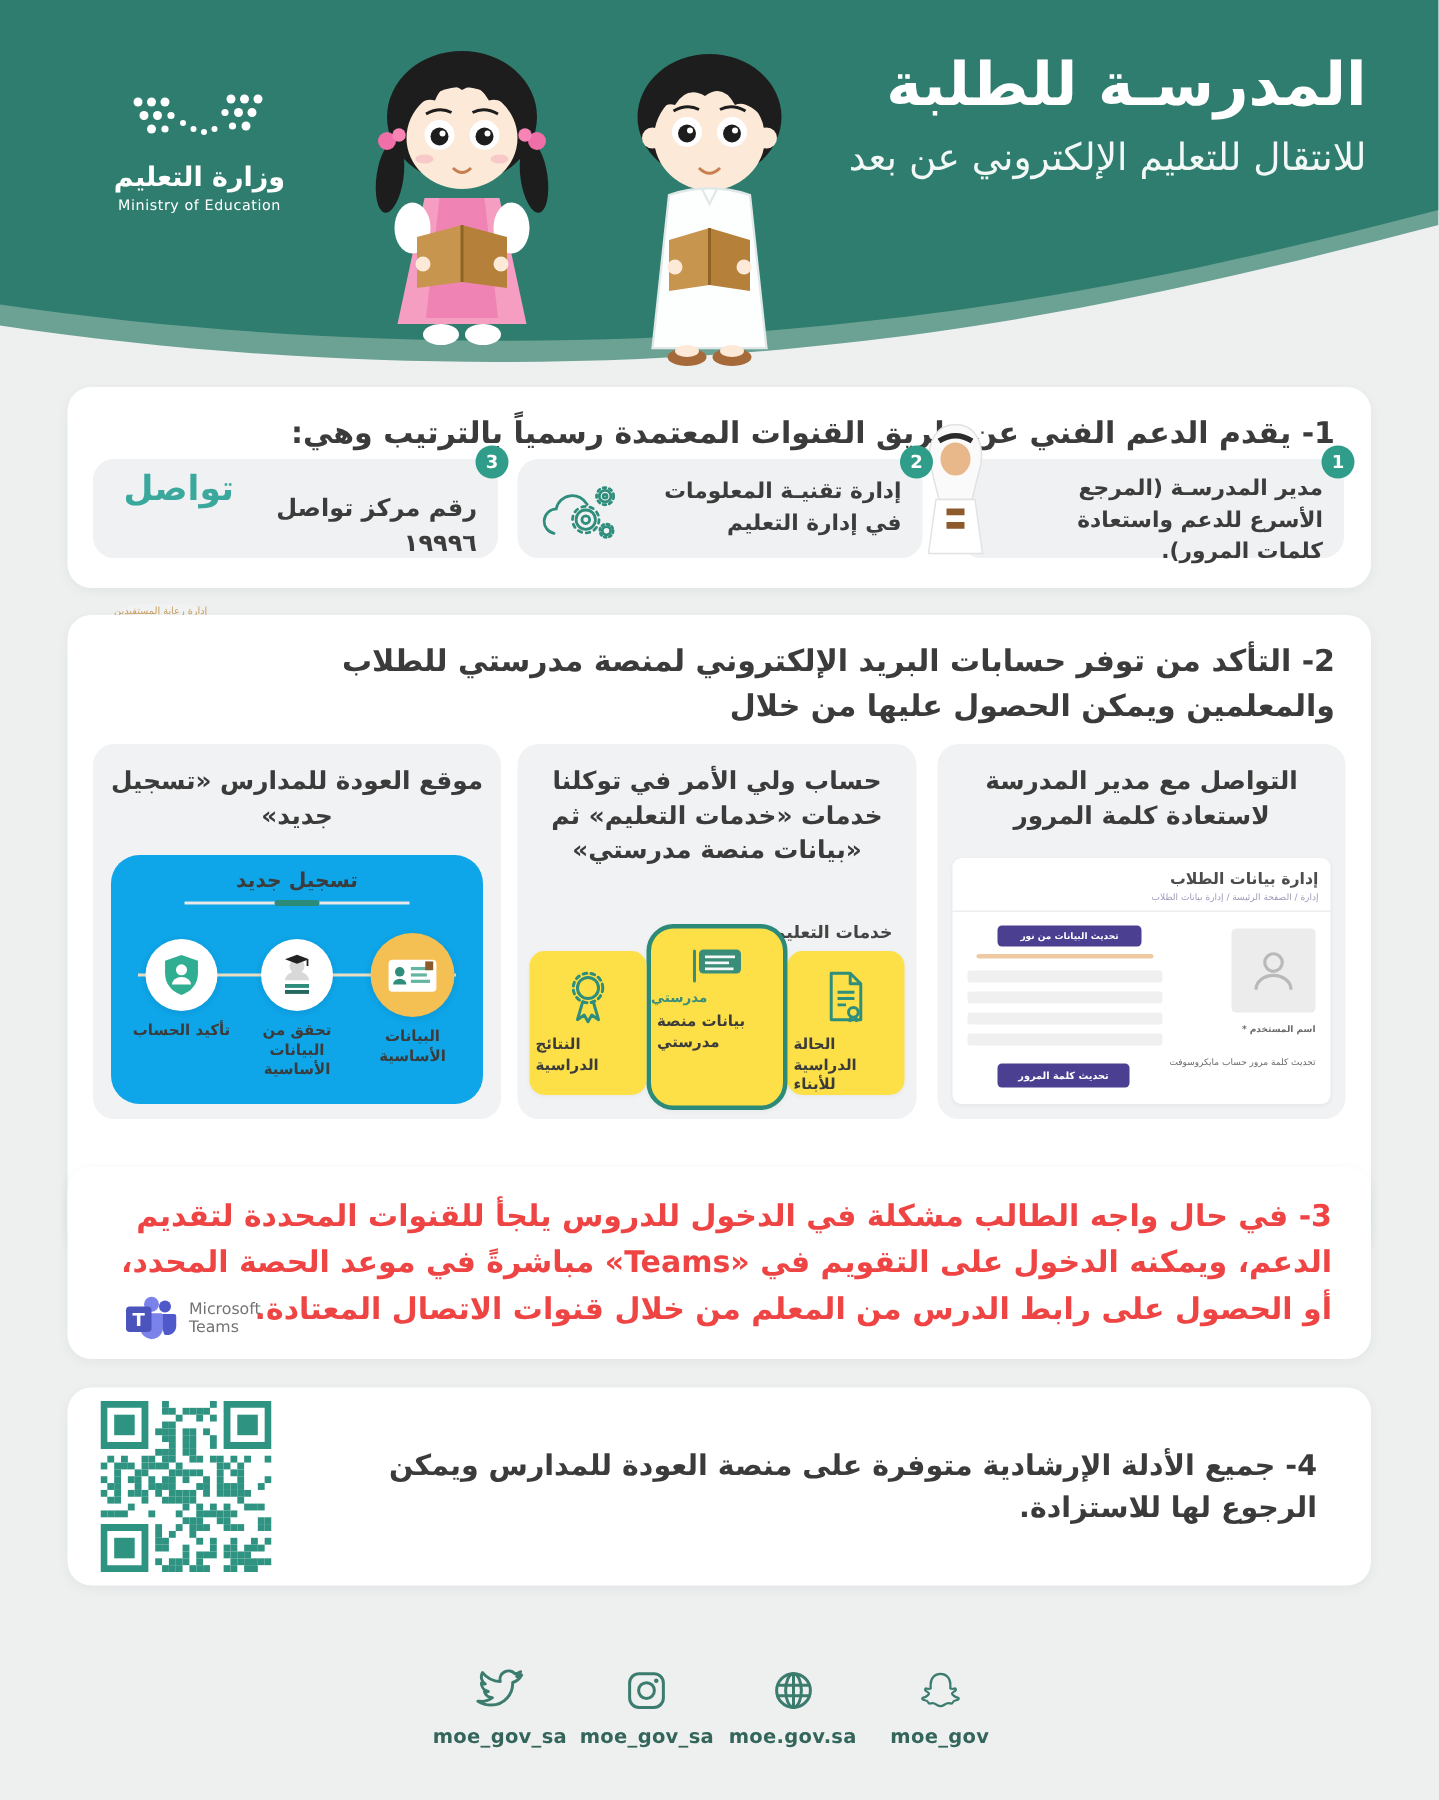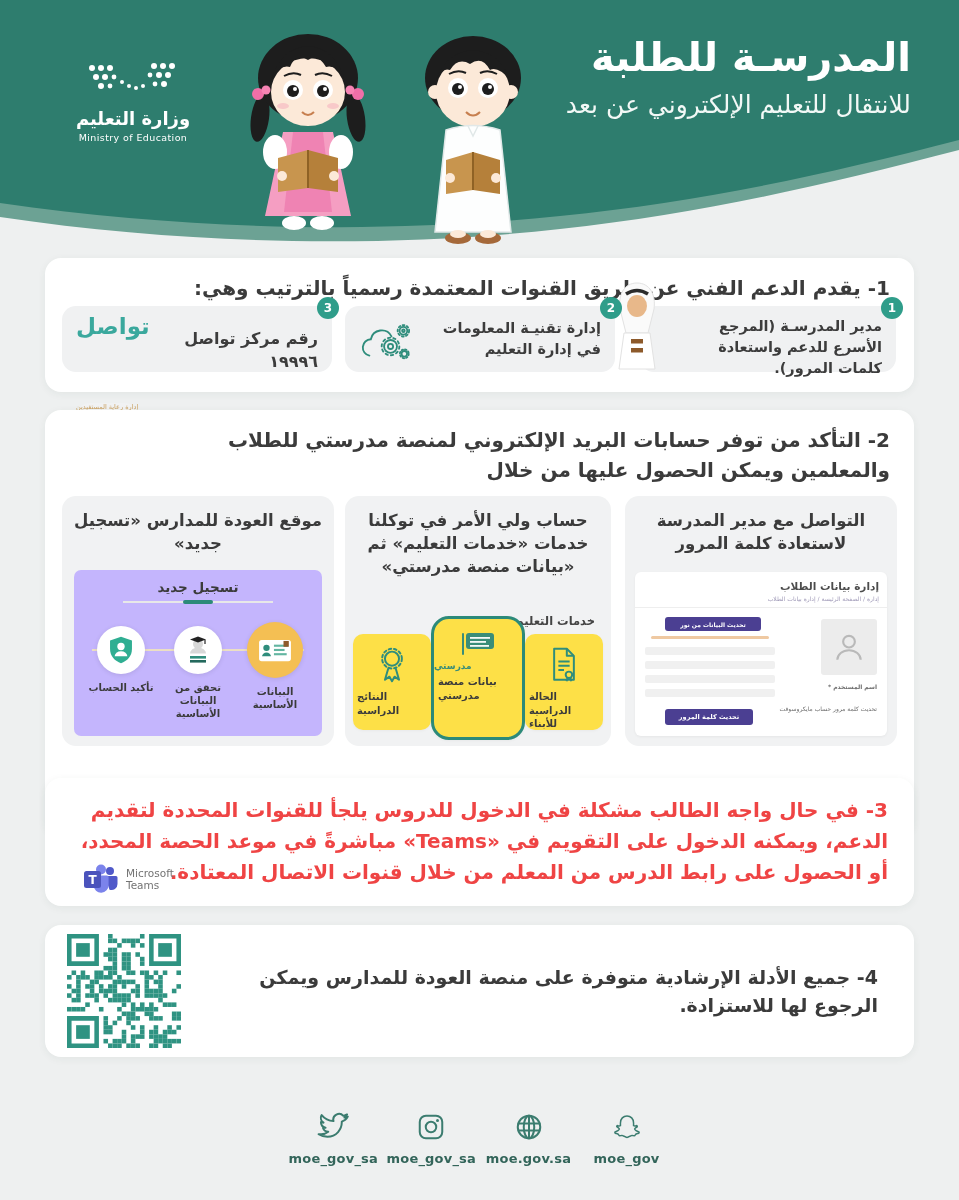--- a/index.html
+++ b/index.html
@@ -34,21 +34,21 @@
   .pill .ptxt{direction:rtl;text-align:right;font-weight:700;font-size:14.5px;line-height:1.45;
               padding:10px 14px 8px 58px;color:#3c3c3c;}
   .pill1{left:595px;width:256px;}
   .pill1 .ptxt{padding-left:34px;}
   .pill2{left:300px;width:270px;}
   .pill2 .ptxt{padding-left:72px;padding-top:12px;}
   .pill3{left:17px;width:270px;}
   .pill3 .ptxt{padding:21px 14px 0 96px;font-size:16px;}
   .man-ill{position:absolute;left:-30px;bottom:1px;}
   .cloud-ico{position:absolute;left:12px;top:11px;}
-  .tawasul{position:absolute;left:14px;top:8px;width:80px;text-align:left;}
+  .tawasul{position:absolute;left:14px;top:8px;width:80px;text-align:right;}
   .tawasul .big{font-size:23px;font-weight:700;color:#3aa89d;direction:rtl;line-height:1.1;}
   .tawasul .sub{font-size:6.5px;color:#c9a05f;margin-top:3px;direction:rtl;}
   
   .sub{position:absolute;top:86px;height:250px;background:#f1f2f3;border-radius:14px;}
   .subA{left:580px;width:272px;}
   .subB{left:300px;width:266px;}
   .subC{left:17px;width:272px;}
   .sub .stitle{direction:rtl;text-align:center;font-weight:700;font-size:16.5px;
                line-height:1.4;padding:13px 10px 0;color:#3b3b3b;}
   
@@ -73,22 +73,22 @@
   .tile{position:absolute;background:#fde047;border-radius:10px;text-align:left;
         direction:rtl;box-shadow:0 1px 3px rgba(0,0,0,.04);}
   .tile .tlab{font-size:10px;font-weight:700;line-height:1.35;color:#3b3b3b;padding:0 4px;}
   .tileR{right:8px;bottom:16px;width:78px;height:96px;}
   .tileM{left:50%;transform:translateX(-50%);bottom:6px;width:88px;height:118px;
          border:3px solid #2c8a79;border-radius:18px;}
   .tileL{left:8px;bottom:16px;width:78px;height:96px;}
   .tile .tico{margin:12px auto 6px;}
   .madr-txt{font-size:9px;font-weight:700;color:#3a8d78;margin:-2px 0 4px;direction:rtl;}
   
-  .reg-inner{position:absolute;left:12px;right:12px;top:74px;bottom:10px;background:#c4b5fd;
-             border-radius:7px;}
+  .reg-inner{position:absolute;left:12px;right:12px;top:74px;bottom:10px;background:#0ea5e9;
+             border-radius:19px;}
   .reg-head{font-size:13.5px;font-weight:700;text-align:center;direction:rtl;margin-top:9px;color:#3b3b3b;}
   .reg-div{width:150px;height:2px;background:#e8e8e8;margin:6px auto 0;position:relative;}
   .reg-div span{position:absolute;left:50%;top:-1px;transform:translateX(-50%);
                 width:30px;height:4px;background:#2c8a79;border-radius:2px;}
   .steps{position:absolute;left:6px;right:6px;top:52px;bottom:4px;direction:rtl;}
   .steps .line{position:absolute;top:27px;left:12px;right:12px;height:2px;background:#ecdfc4;}
   .step{position:absolute;top:0;width:82px;text-align:center;}
   .stepR{right:0;}
   .stepM{left:50%;transform:translateX(-50%);}
   .stepL{left:0;}

